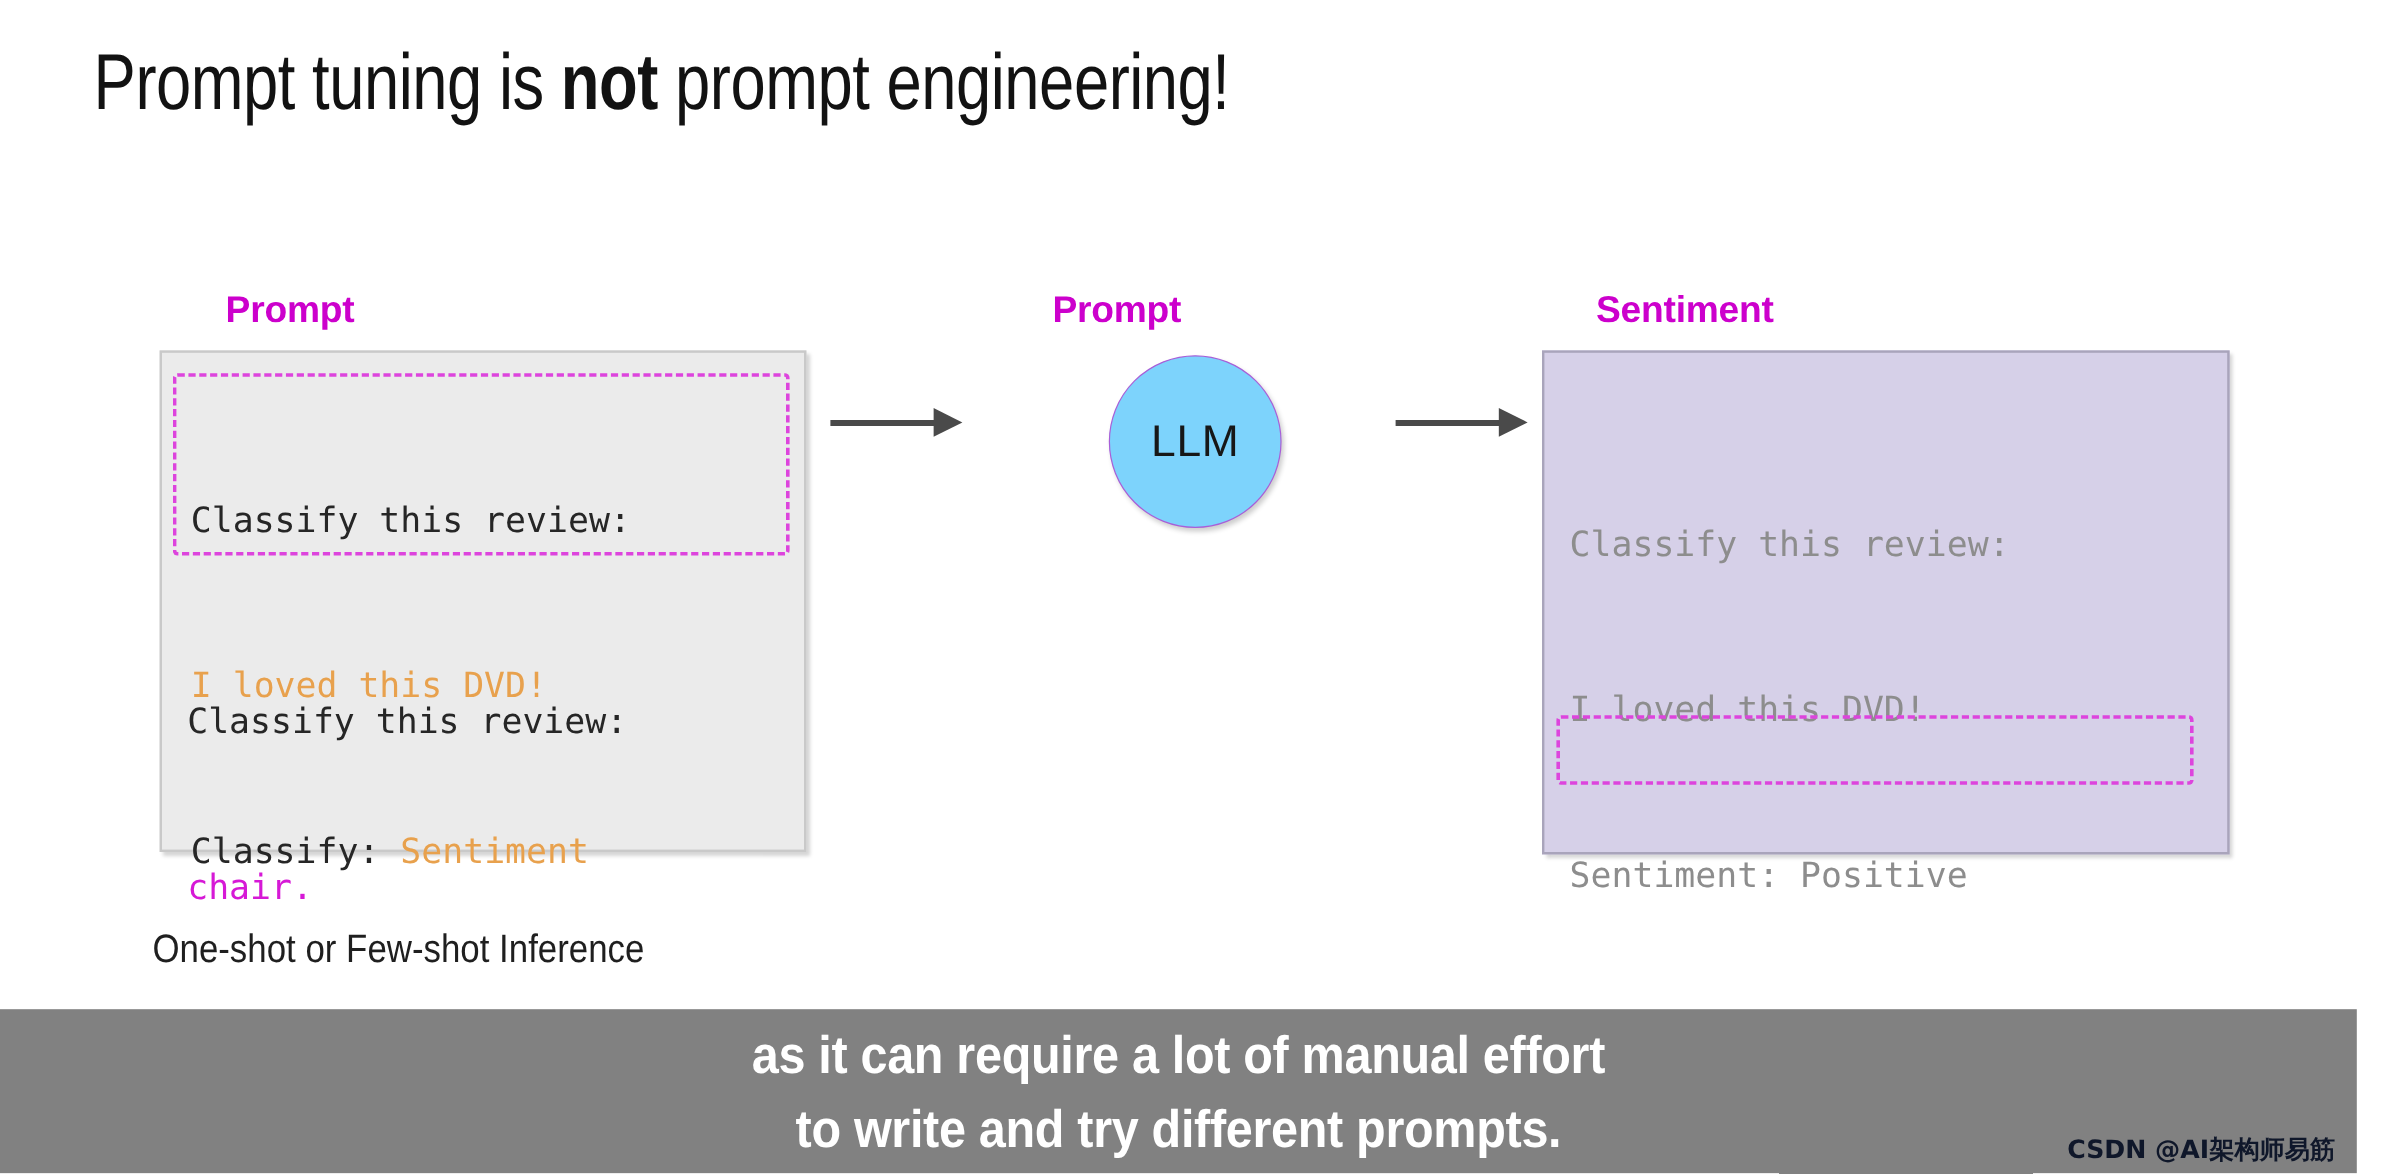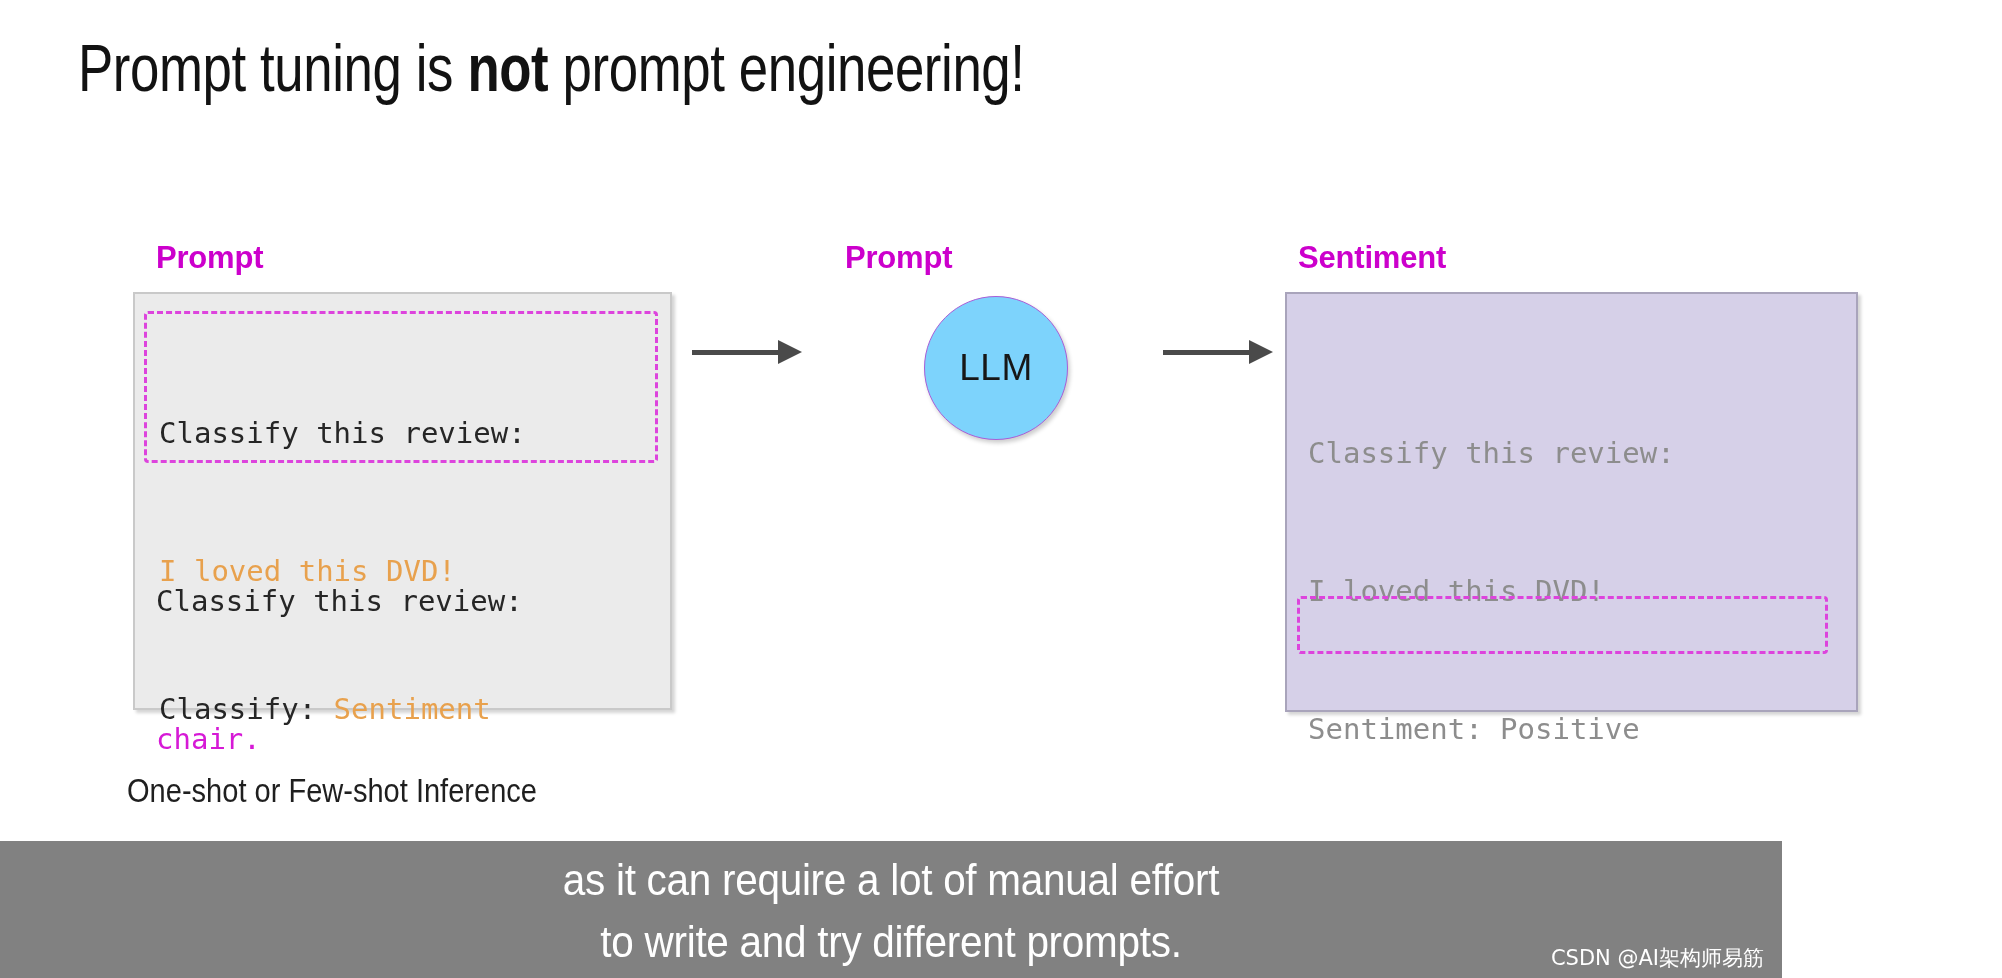--- a/index.html
+++ b/index.html
@@ -35,20 +35,21 @@
   #title .bold { font-weight: bold; }
 
   
   .col-label {
     position: absolute;
     font-size: 31px;
     font-weight: bold;
     color: #cc00cc;
     letter-spacing: -0.2px;
     white-space: nowrap;
+    margin-left: 32px;
   }
   #label-prompt     { left: 156px;  top: 240px; }
   #label-model      { left: 845px;  top: 240px; }
   #label-completion { left: 1298px; top: 240px; }
 
   
   #prompt-box {
     position: absolute;
     left: 133px;
     top: 292px;
@@ -171,43 +172,44 @@
     transform: scaleX(0.88);
     transform-origin: left top;
     white-space: nowrap;
   }
 
   
   #subtitle-bar {
     position: absolute;
     left: 0;
     top: 841px;
-    width: 1782px;
+    width: 1964px;
     height: 137px;
     background: #818181;
     box-sizing: border-box;
+    font-weight: bold;
   }
   .subtitle-line {
     position: absolute;
     width: 100%;
     text-align: center;
     color: #ffffff;
     font-size: 44px;
     letter-spacing: -0.3px;
     transform: scaleX(0.92);
     white-space: nowrap;
   }
   #subtitle-line-1 { top: 14px; }
   #subtitle-line-2 { top: 76px; }
   #watermark {
     position: absolute;
     right: 18px;
     bottom: 6px;
     font-size: 21px;
-    color: #ffffff;
+    color: #0f172a;
     font-family: "DejaVu Sans", sans-serif;
     white-space: nowrap;
   }
 </style>
 </head>
 <body>
 
 <div id="slide">
 
   <div id="title"><span>Prompt tuning is </span><span class="bold">not</span><span> prompt engineering!</span></div>

